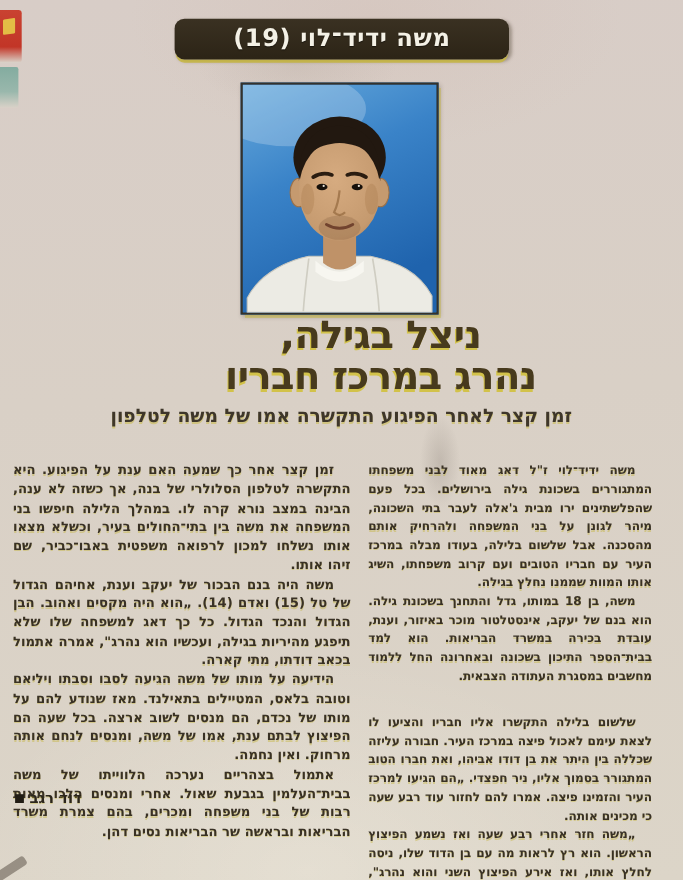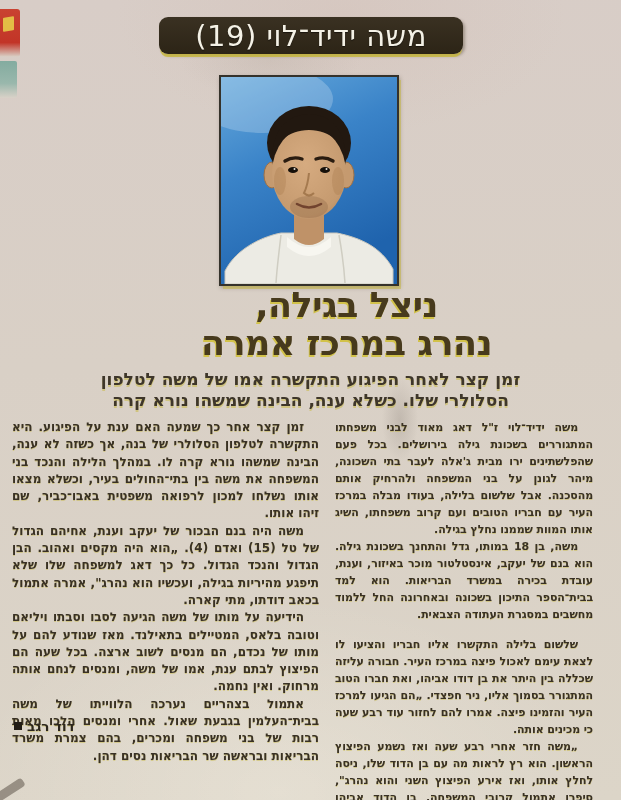--- a/index.html
+++ b/index.html
@@ -25,21 +25,21 @@
 
   
   .tag-box{
     position:absolute; left:159px; top:17px; width:304px; height:37px;
     background:linear-gradient(180deg,#3a3122,#2c2416);
     border-radius:9px;
     box-shadow:0 4px 0 -1px rgba(200,184,58,.8), 2px 2px 3px rgba(60,50,30,.35);
     display:flex; align-items:center; justify-content:center;
   }
   .tag-box span{
-    color:#f4f1e6; font-size:29px; font-weight:normal; letter-spacing:.5px;
+    color:#f4f1e6; font-size:22px; font-weight:bold; letter-spacing:.5px;
     text-shadow:0 1px 1px rgba(0,0,0,.5);
   }
 
   
   .photo{
     position:absolute; left:219px; top:75px; width:180px; height:211px;
     border:2px solid #35322b; box-sizing:border-box;
     box-shadow:3px 4px 0 -1px rgba(200,184,58,.5), 1px 2px 4px rgba(60,50,30,.3);
     background:#2a74bd;
   }
@@ -65,21 +65,21 @@
   
   .columns{
     position:absolute; top:419px; left:12px; width:581px;
     display:flex; gap:16px; align-items:flex-start;
   }
   .col{color:#393125; font-weight:bold; text-align:justify;
     text-shadow:0 1.3px 0 rgba(196,179,52,.42);}
   .col p{margin:0; text-indent:15px;}
   .col-right{width:258px; font-size:11px; line-height:17px; letter-spacing:-.1px;}
   .col-left{width:307px; font-size:12px; line-height:17.3px;}
-  .col p.para-gap{margin-top:13px;}
+  .col p.para-gap{margin-top:25px;}
 
   
   .byline{
     position:absolute; left:14px; top:718px;
     display:flex; align-items:center; gap:5px;
     color:#2c261d; font-weight:bold; font-size:13.5px;
     text-shadow:0 1px 0 rgba(196,179,52,.4);
   }
   .byline .sq{width:8px; height:8px; background:#211c14; display:inline-block;}
 </style>
@@ -146,38 +146,37 @@
       <ellipse cx="88" cy="130" rx="19" ry="11" fill="#6d4a2d" opacity="0.22"></ellipse>
       <path d="M76,127 Q88,134 100,127" stroke="#71432e" stroke-width="2.6" fill="none" stroke-linecap="round"></path>
 
       <ellipse cx="59" cy="104" rx="6" ry="14" fill="#a87a4e" opacity="0.35"></ellipse>
       <ellipse cx="117" cy="104" rx="6" ry="14" fill="#a87a4e" opacity="0.35"></ellipse>
     </svg>
   </div>
 
   <h1 class="headline">
     <span>ניצל בגילה,</span><br>
-    <span>נהרג במרכז אמרה</span>
+    <span>נהרג במרכז חבריו</span>
   </h1>
 
   <div class="subhead">
     <span>זמן קצר לאחר הפיגוע התקשרה אמו של משה לטלפון</span><br>
-    <span>הסלולרי שלו. כשלא ענה, הבינה שמשהו נורא קרה</span>
   </div>
 
   <div class="columns">
     <div class="col col-right">
       <p>משה ידיד־לוי ז"ל דאג מאוד לבני משפחתו המתגוררים בשכונת גילה בירושלים. בכל פעם שהפלשתינים ירו מבית ג'אלה לעבר בתי השכונה, מיהר לגונן על בני המשפחה ולהרחיק אותם מהסכנה. אבל שלשום בלילה, בעודו מבלה במרכז העיר עם חבריו הטובים ועם קרוב משפחתו, השיג אותו המוות שממנו נחלץ בגילה.</p>
       <p>משה, בן 18 במותו, גדל והתחנך בשכונת גילה. הוא בנם של יעקב, אינסטלטור מוכר באיזור, וענת, עובדת בכירה במשרד הבריאות. הוא למד בבית־הספר התיכון בשכונה ובאחרונה החל ללמוד מחשבים במסגרת העתודה הצבאית.</p>
       <p class="para-gap">שלשום בלילה התקשרו אליו חבריו והציעו לו לצאת עימם לאכול פיצה במרכז העיר. חבורה עליזה שכללה בין היתר את בן דודו אביהו, ואת חברו הטוב המתגורר בסמוך אליו, ניר חפצדי. „הם הגיעו למרכז העיר והזמינו פיצה. אמרו להם לחזור עוד רבע שעה כי מכינים אותה.</p>
       <p>„משה חזר אחרי רבע שעה ואז נשמע הפיצוץ הראשון. הוא רץ לראות מה עם בן הדוד שלו, ניסה לחלץ אותו, ואז אירע הפיצוץ השני והוא נהרג", סיפרו אתמול קרובי המשפחה. בן הדוד אביהו הועבר במצב בינוני לבית־החולים. החבר הטוב ניר נהרג אף הוא בפיגוע.</p>
     </div>
     <div class="col col-left">
-      <p>זמן קצר אחר כך שמעה האם ענת על הפיגוע. היא התקשרה לטלפון הסלולרי של בנה, אך כשזה לא ענה, הבינה שמשהו נורא קרה לו. במהלך הלילה והנכד בני המשפחה את משה בין בתי־החולים בעיר, וכשלא מצאו אותו נשלחו למכון לרפואה משפטית באבו־כביר, שם זיהו אותו.</p>
-      <p>משה היה בנם הבכור של יעקב וענת, אחיהם הגדול של טל (15) ואדם (4). „הוא היה מקסים ואהוב. הבן הגדול והנכד הגדול. כל כך דאג למשפחה שלו שלא תיפגע מהיריות בגילה, ועכשיו הוא נהרג", אמרה אתמול בכאב דודתו, מתי קארה.</p>
+      <p>זמן קצר אחר כך שמעה האם ענת על הפיגוע. היא התקשרה לטלפון הסלולרי של בנה, אך כשזה לא ענה, הבינה במצב נורא קרה לו. במהלך הלילה חיפשו בני המשפחה את משה בין בתי־החולים בעיר, וכשלא מצאו אותו נשלחו למכון לרפואה משפטית באבו־כביר, שם זיהו אותו.</p>
+      <p>משה היה בנם הבכור של יעקב וענת, אחיהם הגדול של טל (15) ואדם (14). „הוא היה מקסים ואהוב. הבן הגדול והנכד הגדול. כל כך דאג למשפחה שלו שלא תיפגע מהיריות בגילה, ועכשיו הוא נהרג", אמרה אתמול בכאב דודתו, מתי קארה.</p>
       <p>הידיעה על מותו של משה הגיעה לסבו וסבתו ויליאם וטובה בלאס, המטיילים בתאילנד. מאז שנודע להם על מותו של נכדם, הם מנסים לשוב ארצה. בכל שעה הם הפיצוץ לבתם ענת, אמו של משה, ומנסים לנחם אותה מרחוק. ואין נחמה.</p>
       <p>אתמול בצהריים נערכה הלווייתו של משה בבית־העלמין בגבעת שאול. אחרי ומנסים הלכו מאות רבות של בני משפחה ומכרים, בהם צמרת משרד הבריאות ובראשה שר הבריאות נסים דהן.</p>
     </div>
   </div>
 
   <div class="byline">
     <span>דוד רגב</span>
     <span class="sq"></span>
   </div>
 

